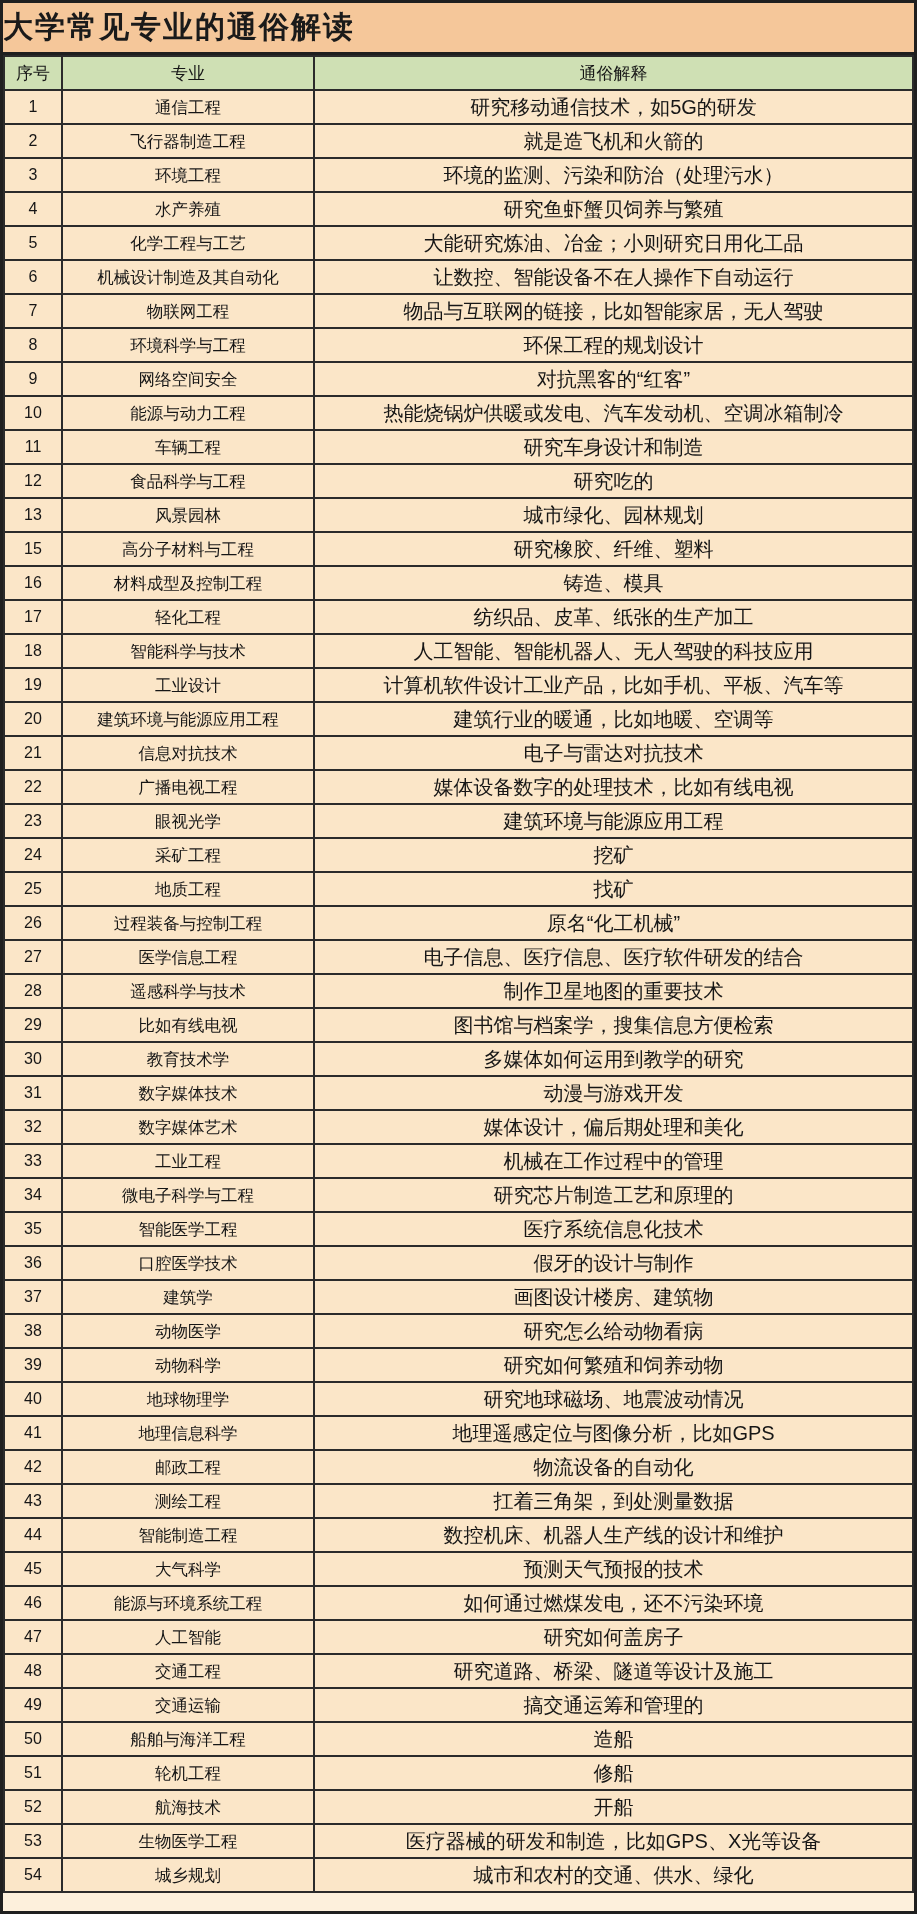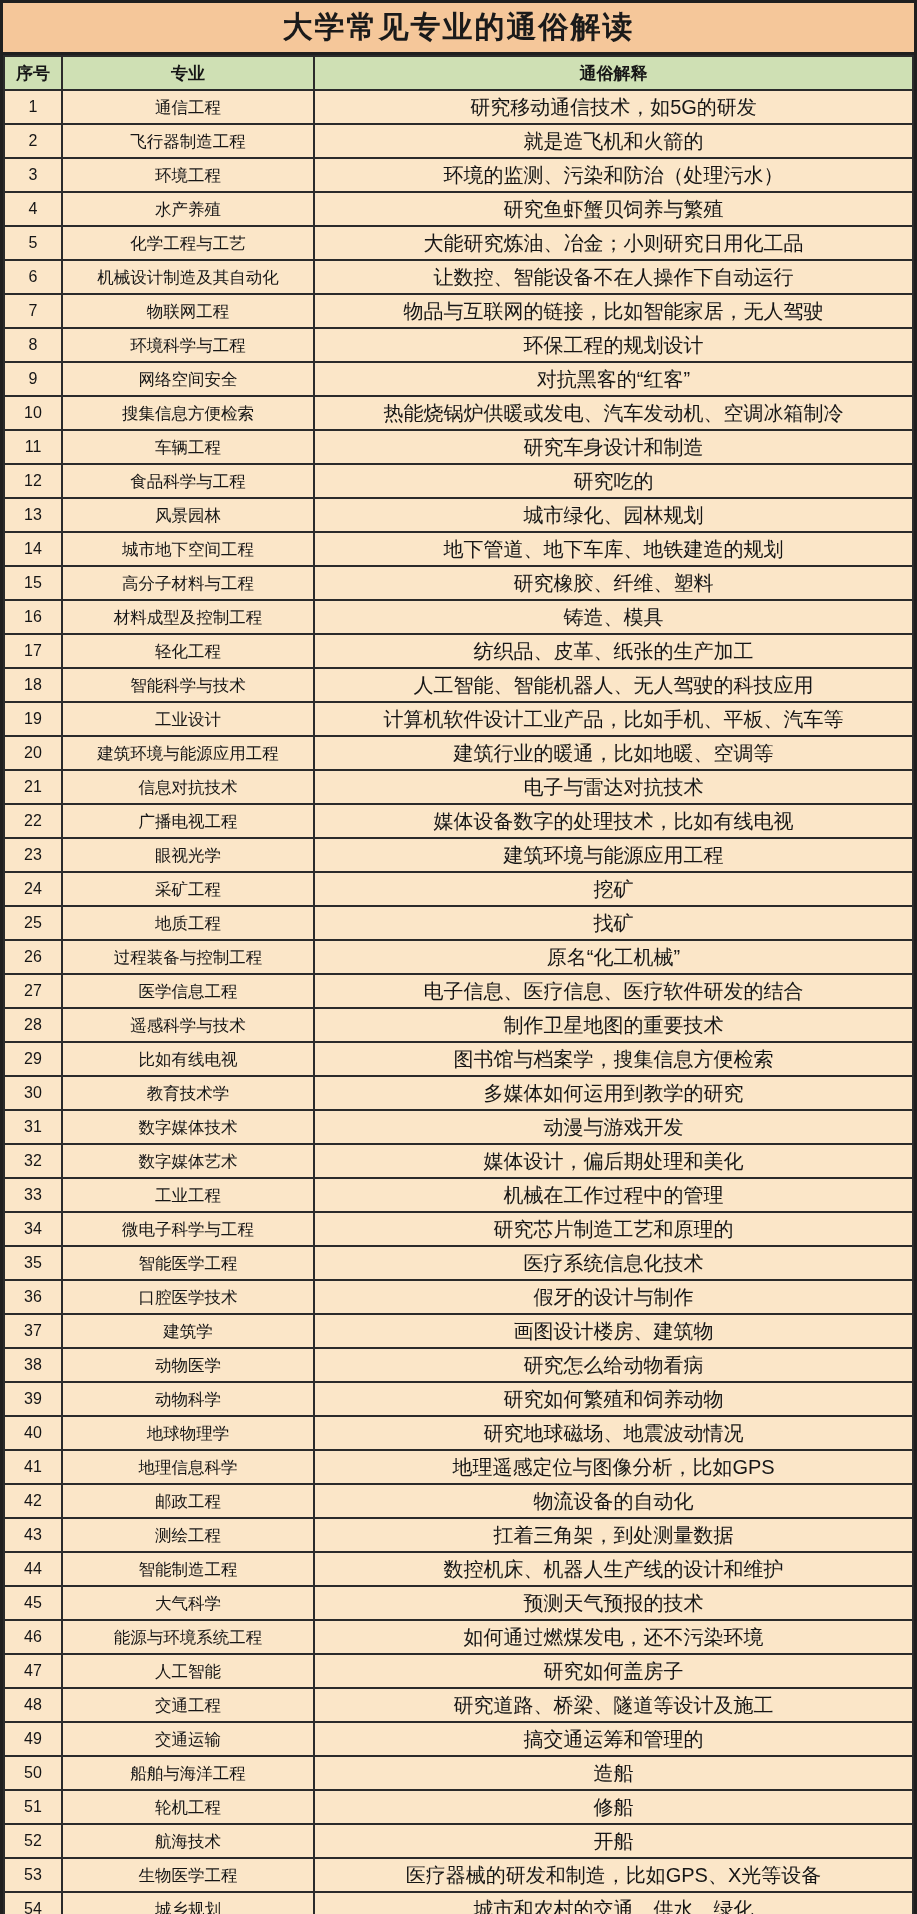--- a/index.html
+++ b/index.html
@@ -15,21 +15,21 @@
     width: 917px;
     min-height: 1914px;
     box-sizing: border-box;
     background: #fdf0dc;
     border: 3px solid #1f1f1f;
     padding: 0;
   }
   .title-bar {
     background: #f5c79a;
     border-bottom: 3px solid #1f1f1f;
-    text-align: center;
+    text-align: left;
     padding: 7px 0 9px 0;
   }
   .title-bar .title {
     font-size: 30px;
     font-weight: bold;
     color: #1a1a1a;
     letter-spacing: 2px;
     line-height: 1.1;
   }
   table.major-table {
@@ -40,21 +40,21 @@
   table.major-table th,
   table.major-table td {
     border: 2px solid #2b2b2b;
     text-align: center;
     vertical-align: middle;
     color: #161616;
   }
   thead th {
     background: #cfe0b4;
     font-size: 17px;
-    font-weight: bold;
+    font-weight: normal;
     height: 28px;
     padding: 2px 0;
   }
   col.c-index { width: 58px; }
   col.c-major { width: 252px; }
   col.c-desc  { width: auto; }
 
   tbody td {
     background: #fbe6c8;
     font-size: 16px;
@@ -142,44 +142,39 @@
             <td class="major">环境科学与工程</td>
             <td class="desc">环保工程的规划设计</td>
           </tr>
           <tr>
             <td class="idx">9</td>
             <td class="major">网络空间安全</td>
             <td class="desc">对抗黑客的“红客”</td>
           </tr>
           <tr>
             <td class="idx">10</td>
-            <td class="major">搜集信息方便检索</td>
+            <td class="major">能源与动力工程</td>
             <td class="desc">热能烧锅炉供暖或发电、汽车发动机、空调冰箱制冷</td>
           </tr>
           <tr>
             <td class="idx">11</td>
             <td class="major">车辆工程</td>
             <td class="desc">研究车身设计和制造</td>
           </tr>
           <tr>
             <td class="idx">12</td>
             <td class="major">食品科学与工程</td>
             <td class="desc">研究吃的</td>
           </tr>
           <tr>
             <td class="idx">13</td>
             <td class="major">风景园林</td>
             <td class="desc">城市绿化、园林规划</td>
           </tr>
           <tr>
-            <td class="idx">14</td>
-            <td class="major">城市地下空间工程</td>
-            <td class="desc">地下管道、地下车库、地铁建造的规划</td>
-          </tr>
-          <tr>
             <td class="idx">15</td>
             <td class="major">高分子材料与工程</td>
             <td class="desc">研究橡胶、纤维、塑料</td>
           </tr>
           <tr>
             <td class="idx">16</td>
             <td class="major">材料成型及控制工程</td>
             <td class="desc">铸造、模具</td>
           </tr>
           <tr>

